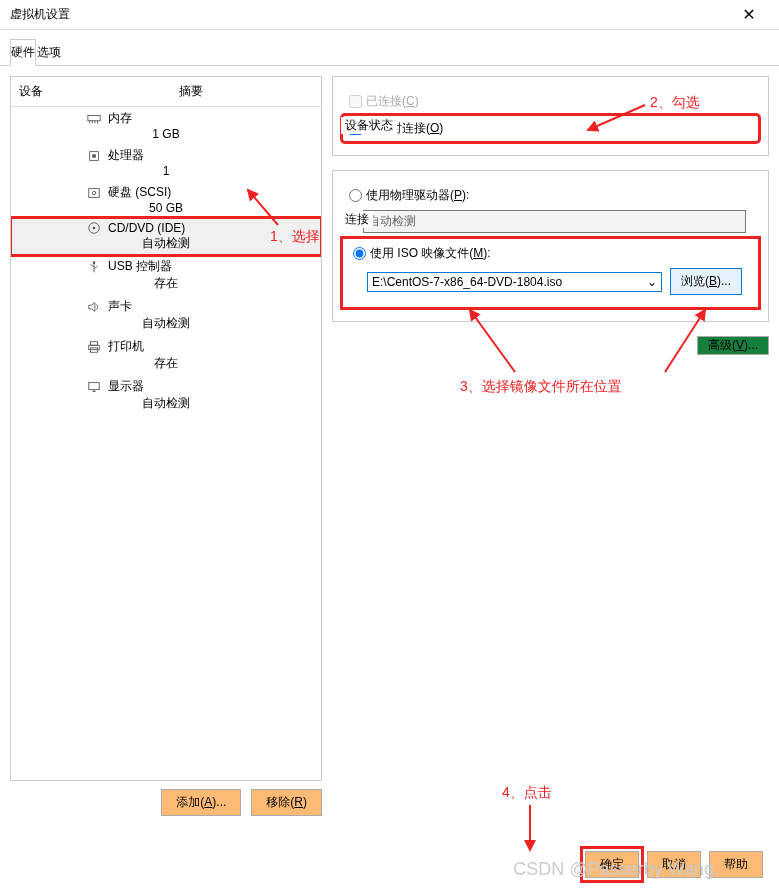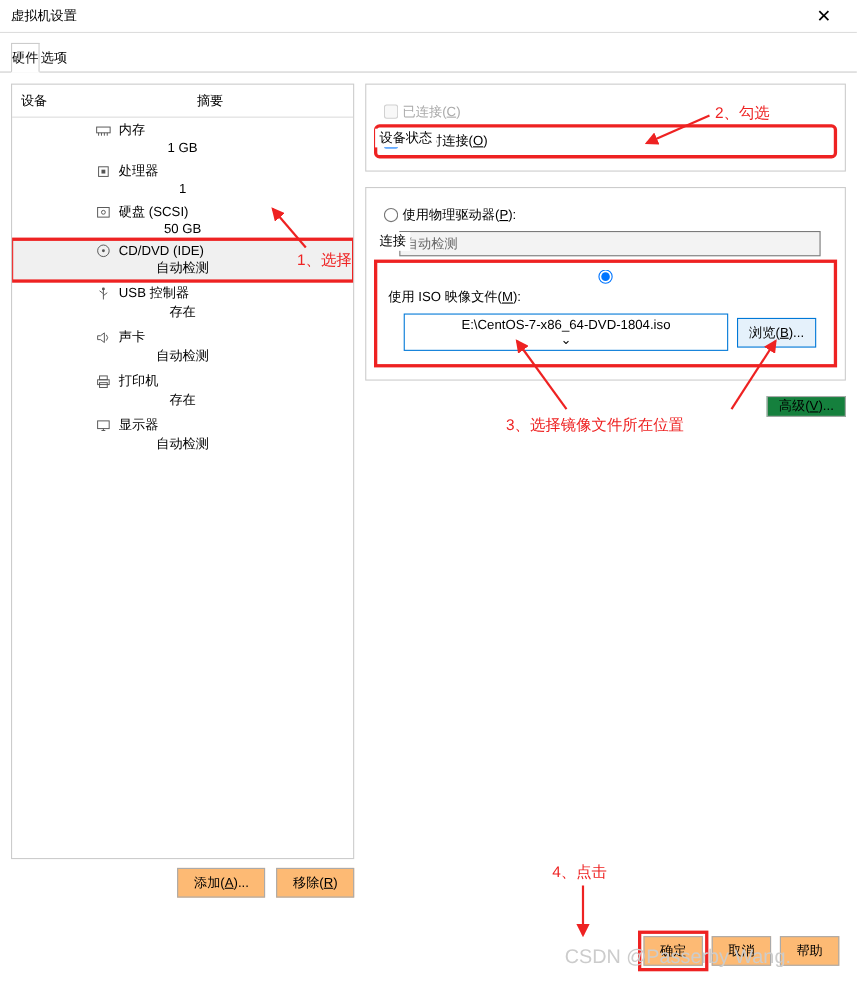--- a/index.html
+++ b/index.html
@@ -31,21 +31,21 @@
 .btn { padding: 4px 14px; border: 1px solid #aaa; background: #fdba74; cursor: pointer; }
 
 .right-panel { flex: 1; display: flex; flex-direction: column; gap: 14px; }
 .groupbox { border: 1px solid #ccc; padding: 14px 10px 10px; position: relative; }
 .groupbox .legend { position: absolute; top: -8px; left: 8px; background: #fff; padding: 0 4px; margin-top: 48px; }
 .field-row { display: flex; gap: 4px; padding: 2px 6px; margin-bottom: 4px; }
 .field-row.highlight { outline: 3px solid #ee2222; border-radius: 2px; padding: 4px 6px; }
 .checkbox, .radio { margin-right: 4px; }
 .u { text-decoration: underline; }
 .combo { flex: 1; padding: 2px 4px; border: 1px solid #7a7a7a; background: #f3f3f3; color: #666; }
-.combo.enabled { background: #fff; color: #000; border-color: #0078d7; flex-direction: column; }
+.combo.enabled { background: #fff; color: #000; border-color: #0078d7; }
 .btn-browse { padding: 4px 10px; border: 1px solid #0078d7; background: #e5f1fb; cursor: pointer; }
 .btn-adv { align-self: flex-end; padding: 0 10px; border: 1px solid #aaa; background: #15803d; cursor: pointer; text-align: right; }
 .conn-group .iso-row { display: flex; align-items: center; gap: 8px; margin: 4px 12px 4px 20px; }
 
 .footer { position: absolute; bottom: 14px; right: 16px; display: flex; gap: 8px; align-items: center; }
 .btn-primary { outline: 3px solid #ee2222; outline-offset: 2px; }
 
 .annotation { position: absolute; color: #ee2222; font-size: 14px; pointer-events: none; }
 .arrow { position: absolute; pointer-events: none; }
 .watermark { position: absolute; bottom: 12px; right: 60px; color: #ccc; font-size: 18px; pointer-events: none; }
@@ -203,21 +203,21 @@
     <div class="groupbox conn-group" style="padding-bottom:14px;">
       <div class="legend">连接</div>
       <div class="field-row">
         <input type="radio" name="conn" class="radio" style="">
         <span>使用物理驱动器(<span class="u">P</span>):</span>
       </div>
       <div class="iso-row">
         <div class="combo" style="width:100%">自动检测</div>
       </div>
       <div style="outline:3px solid #ee2222; padding:4px 4px 8px 4px; margin-top:6px;">
-        <div class="field-row" style="margin-bottom:3px;flex-direction:column;">
+        <div class="field-row" style="margin-bottom:3px;">
           <input type="radio" name="conn" class="radio" checked="" style="">
           <span>使用 ISO 映像文件(<span class="u">M</span>):</span>
         </div>
         <div class="iso-row">
           <div class="combo enabled" style="display:flex;align-items:center;">
             <span style="flex:1;overflow:hidden;white-space:nowrap">E:\CentOS-7-x86_64-DVD-1804.iso</span>
             <span>⌄</span>
           </div>
           <button class="btn-browse"><span>浏览(<span class="u">B</span>)...</span></button>
         </div>

